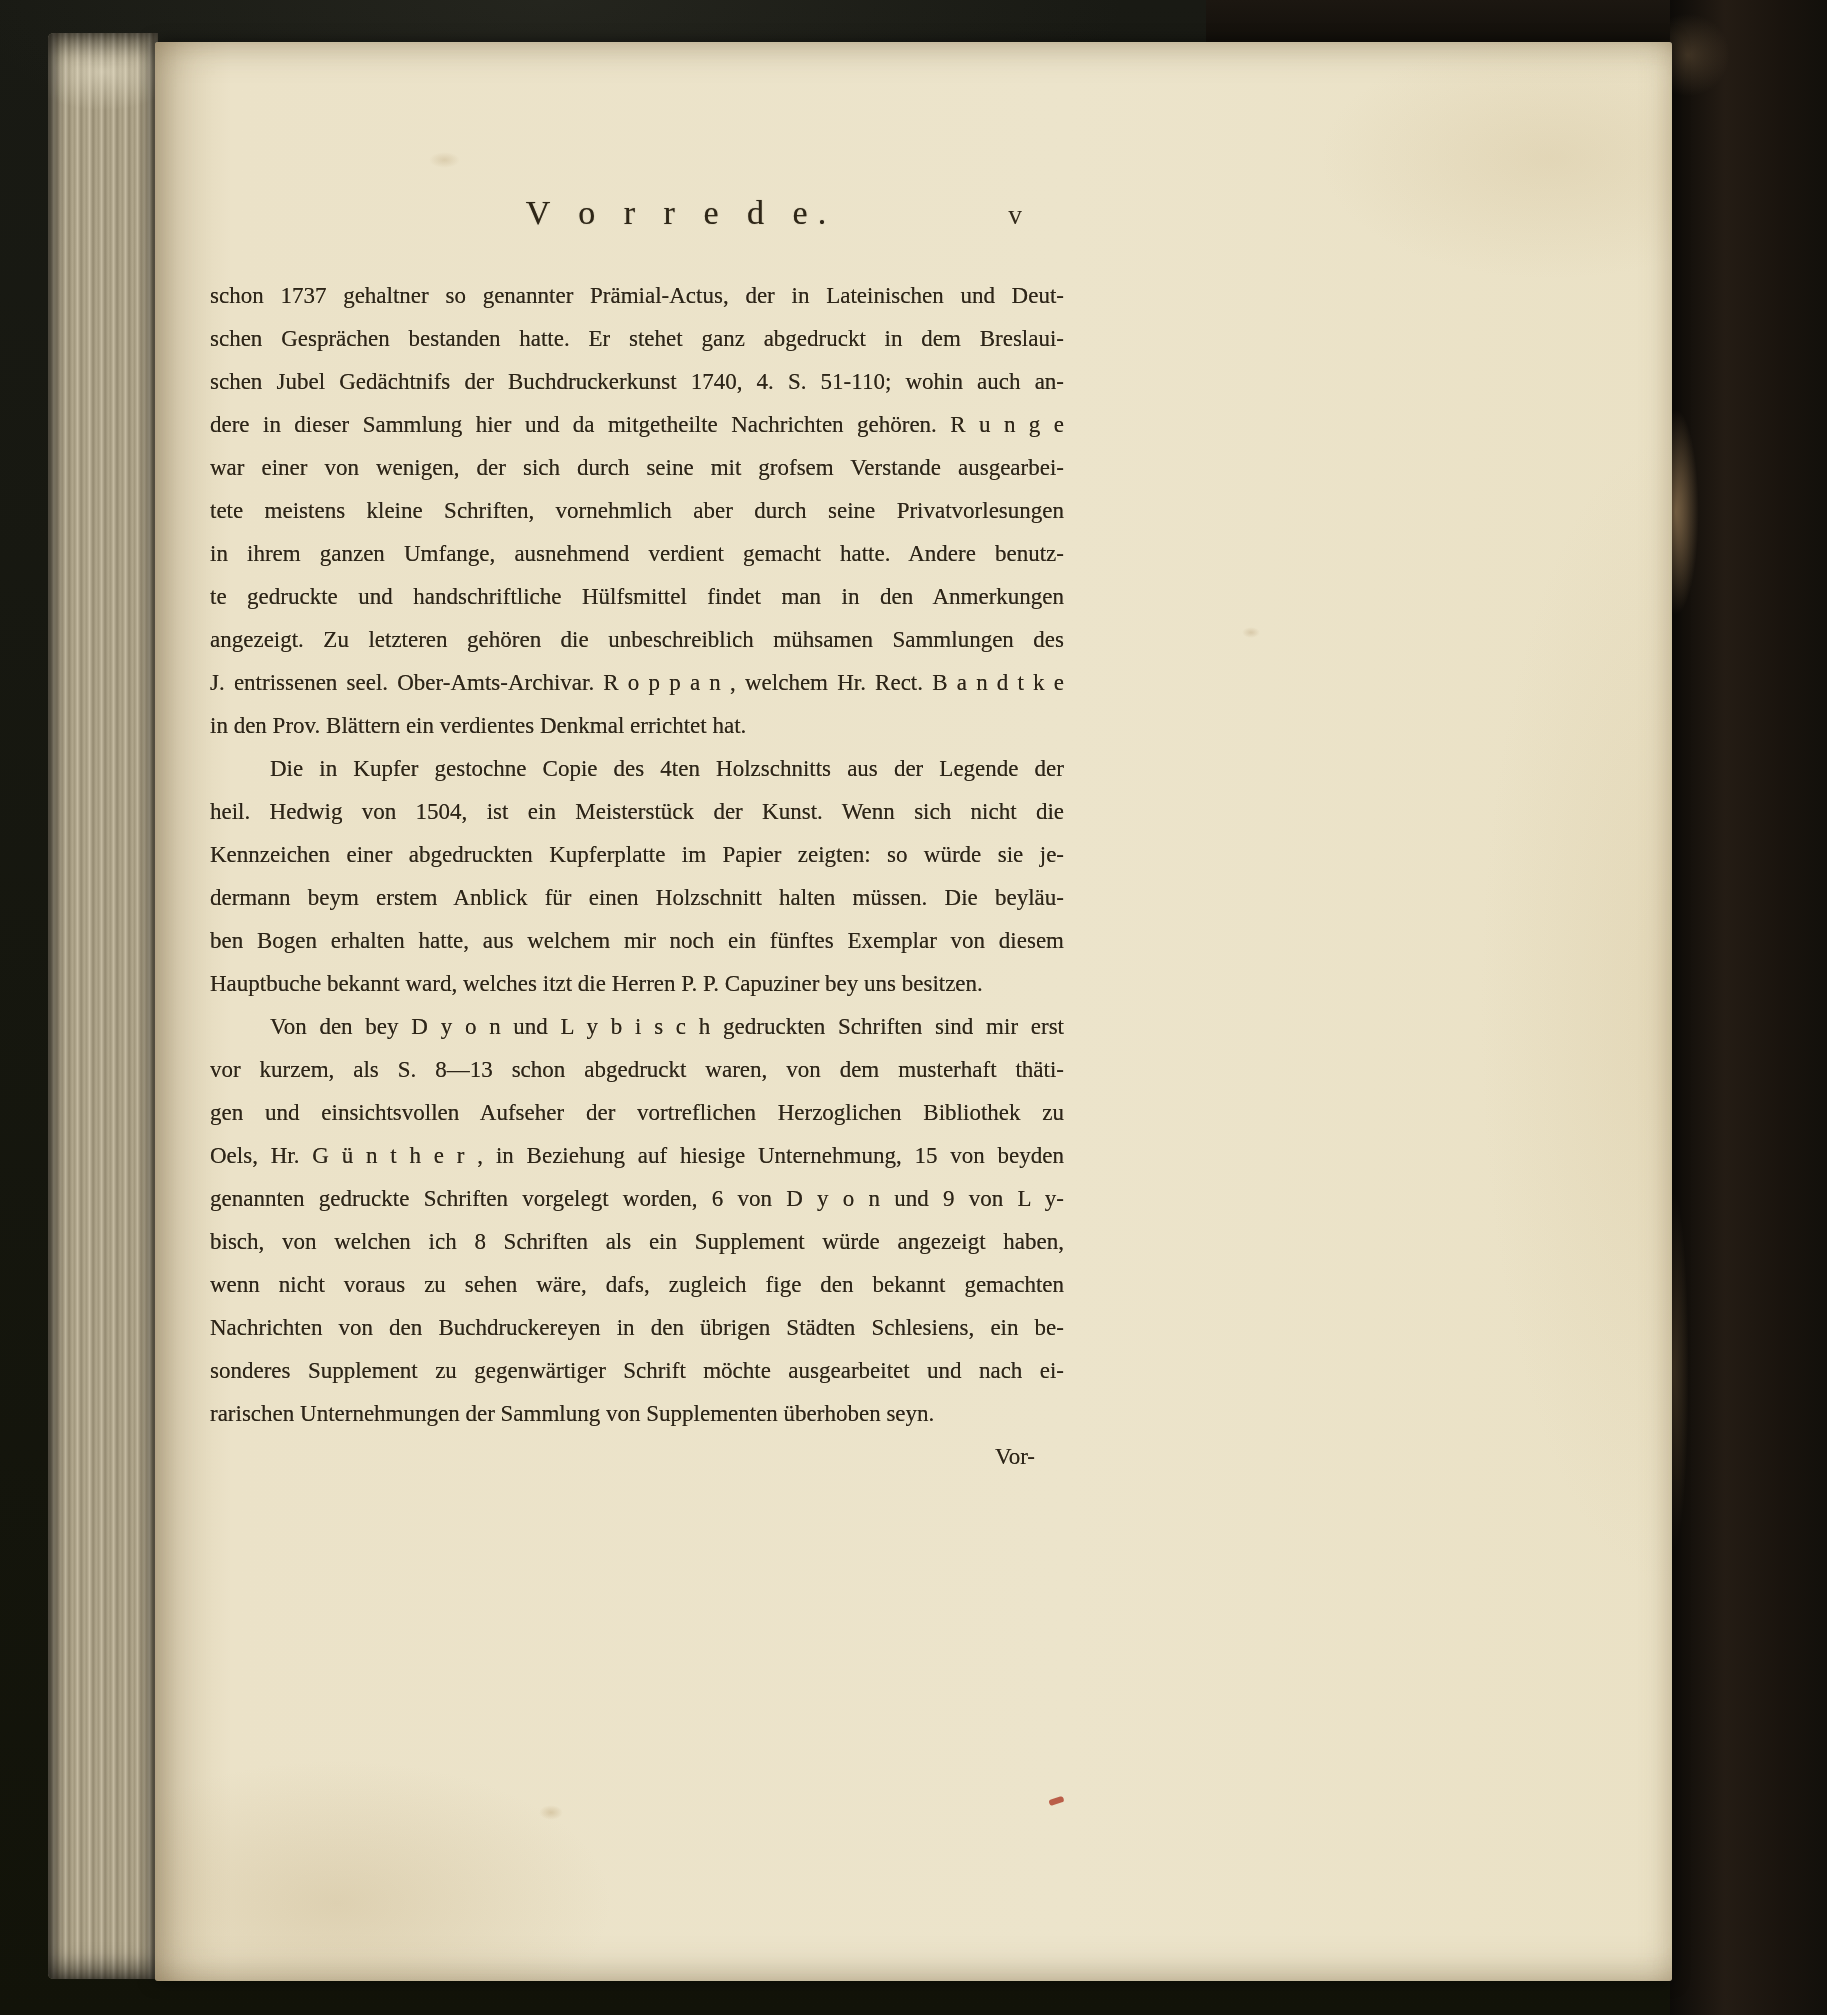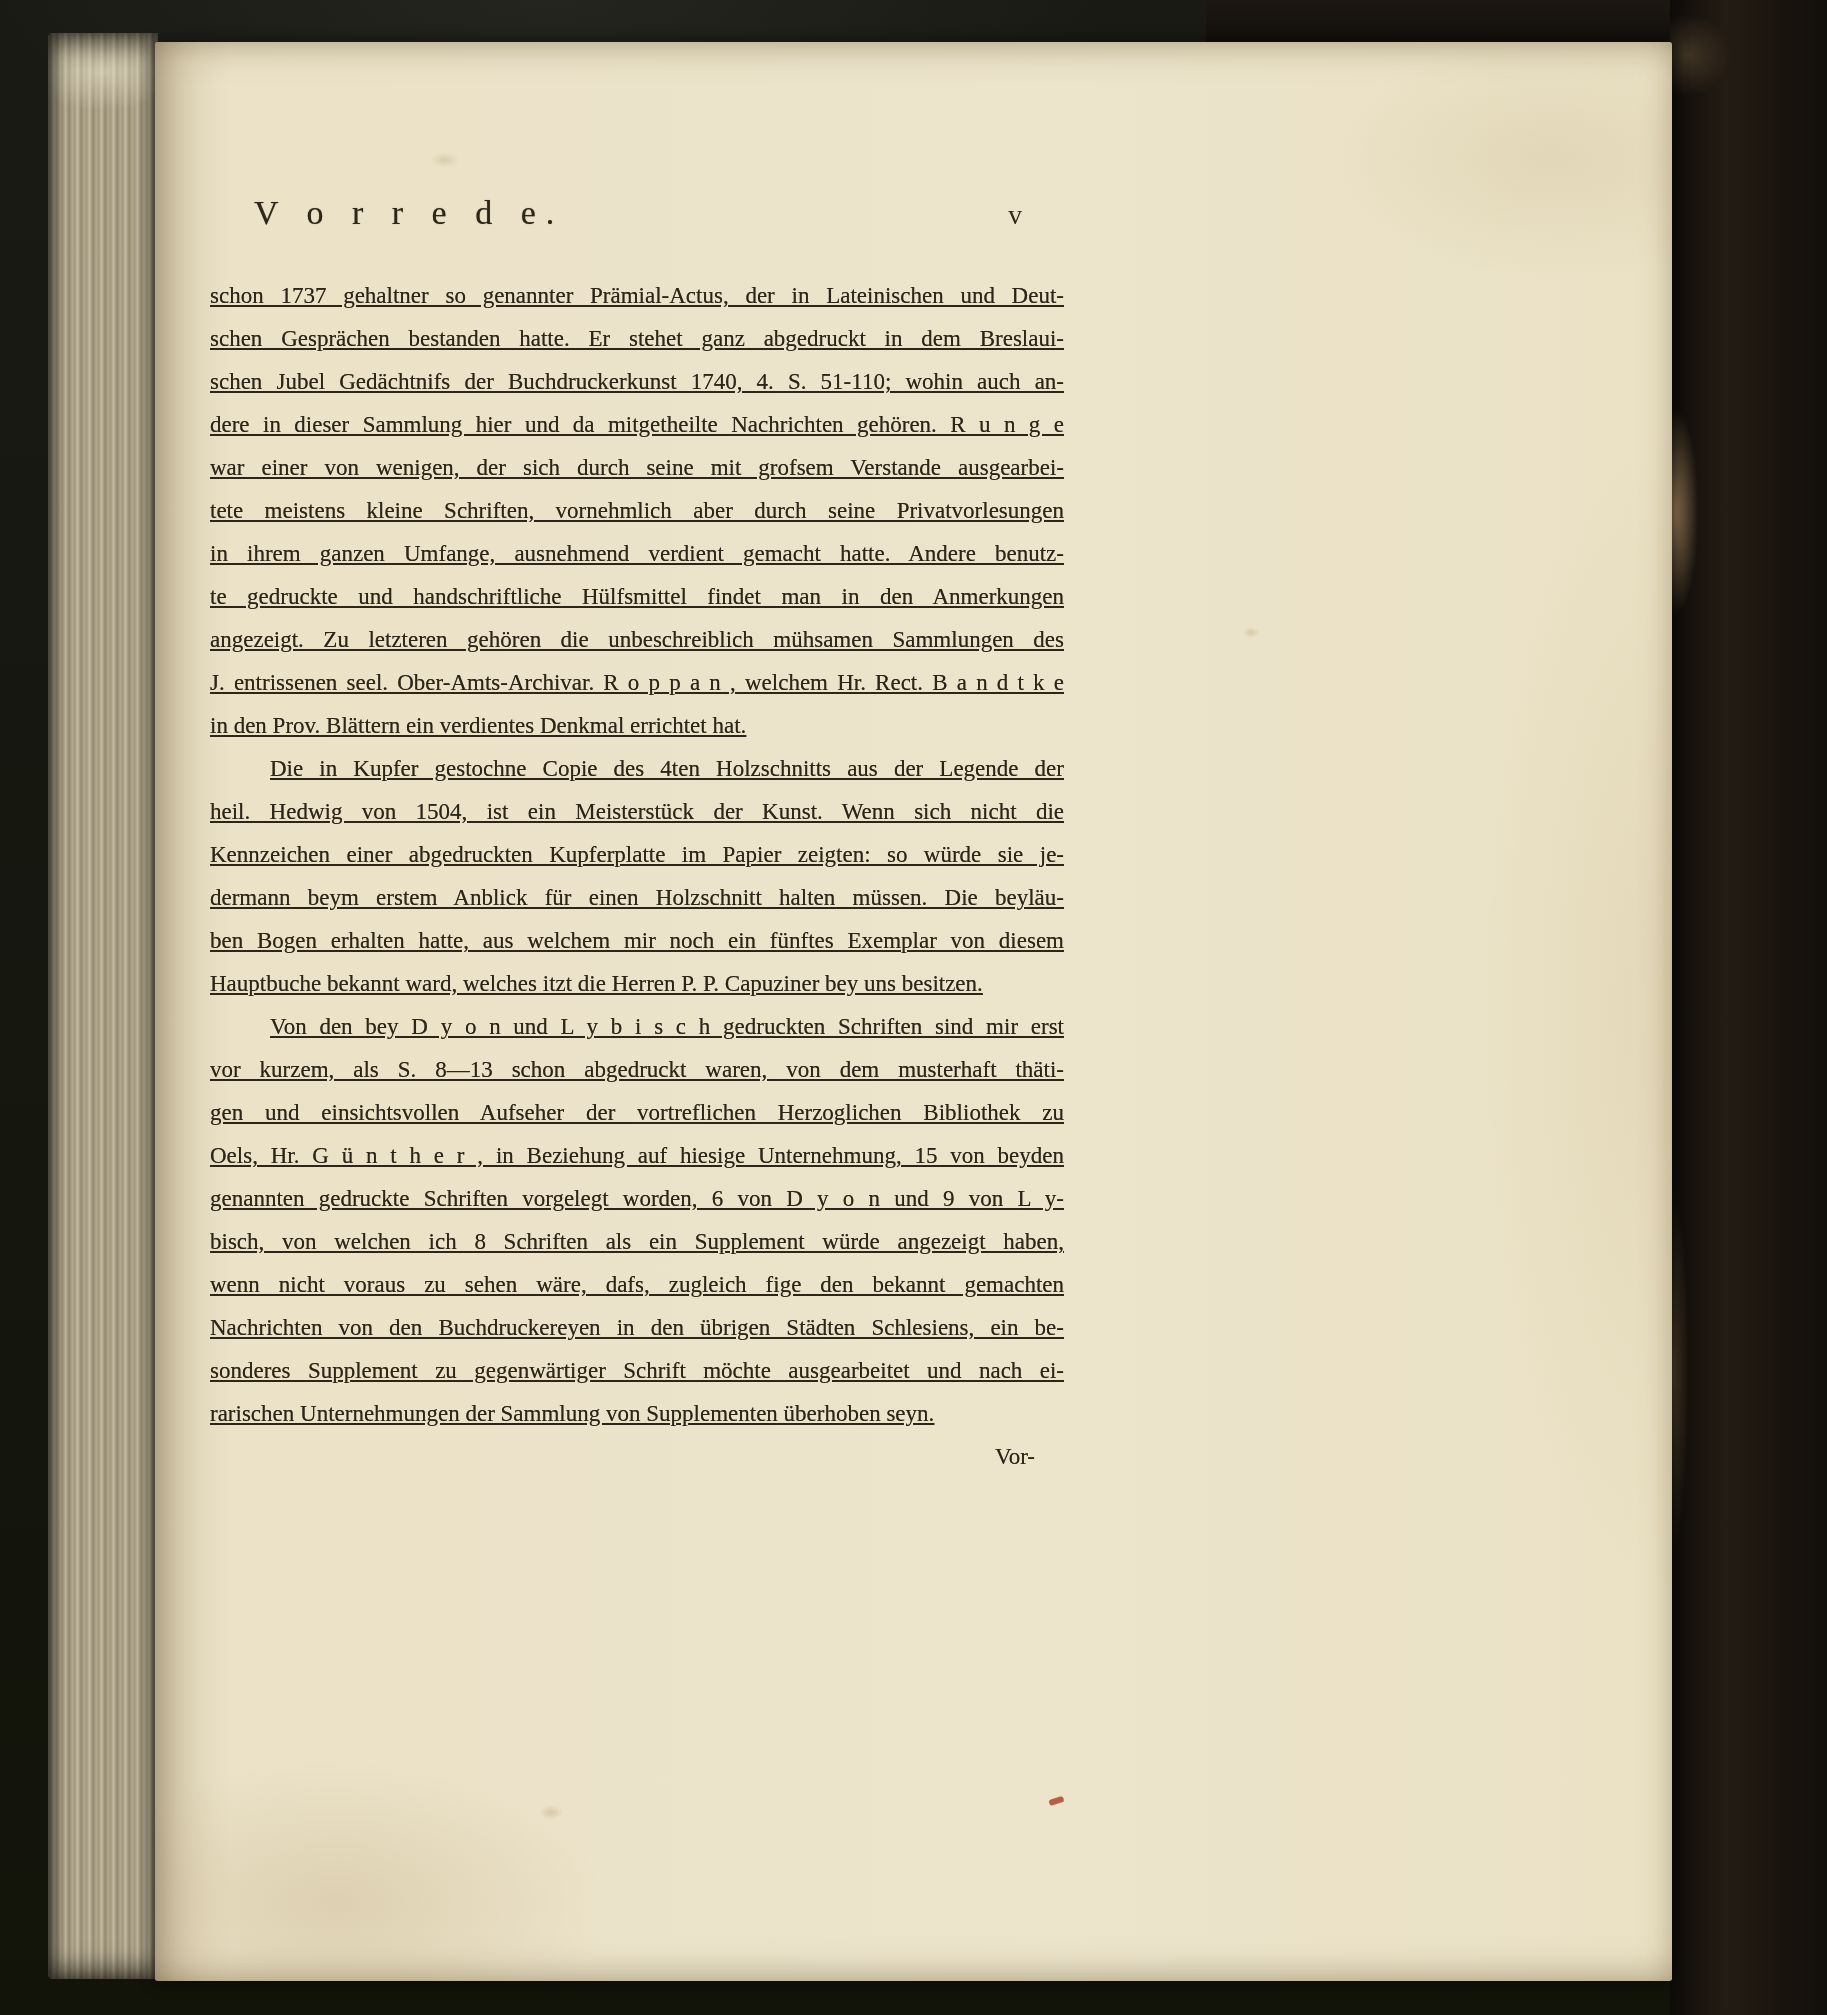--- a/index.html
+++ b/index.html
@@ -50,35 +50,35 @@
       linear-gradient(90deg, #0d0b08 0%, #241c14 35%, #1a140e 70%, #12100b 100%);
   }
   .cover-top {
     position:absolute; right:0; top:0; width:621px; height:46px;
     background: linear-gradient(180deg, #1c1711 0%, #120f0a 100%);
   }
 
   
   .header { position:absolute; left:210px; top:194px; width:854px; height:64px; color:#30281a; }
   .title {
-    position:absolute; left:0; right:0; top:0; 
+    position:absolute; left:0; right:0; top:0; text-align:center;
     font-size:34px; letter-spacing:10px; transform:translateX(44px);
     color:#2e2617; text-shadow:0 0 0.9px rgba(46,38,23,0.55);
   }
   .page-num { position:absolute; right:42px; top:5.5px; font-size:27.4px; color:#332a1b; }
 
   
   .text-block {
     position:absolute; left:210px; top:274px; width:854px;
     font-size:23px; line-height:43px; color:#2d2518;
     text-shadow:0 0 0.6px rgba(45,37,24,0.65);
   }
   .line {
     height:43px; overflow:hidden;
-    text-align:justify; text-align-last:justify;text-decoration:underline;
+    text-align:justify; text-align-last:justify;
   }
   .line.last { text-align-last:left; }
   .line.indent { text-indent:60px; }
   .catchword-line {
     height:43px; text-align:right; padding-right:29px;
   }
 
   
   .red-speck {
     position:absolute; left:1049px; top:1798px; width:14.6px; height:6.4px;

